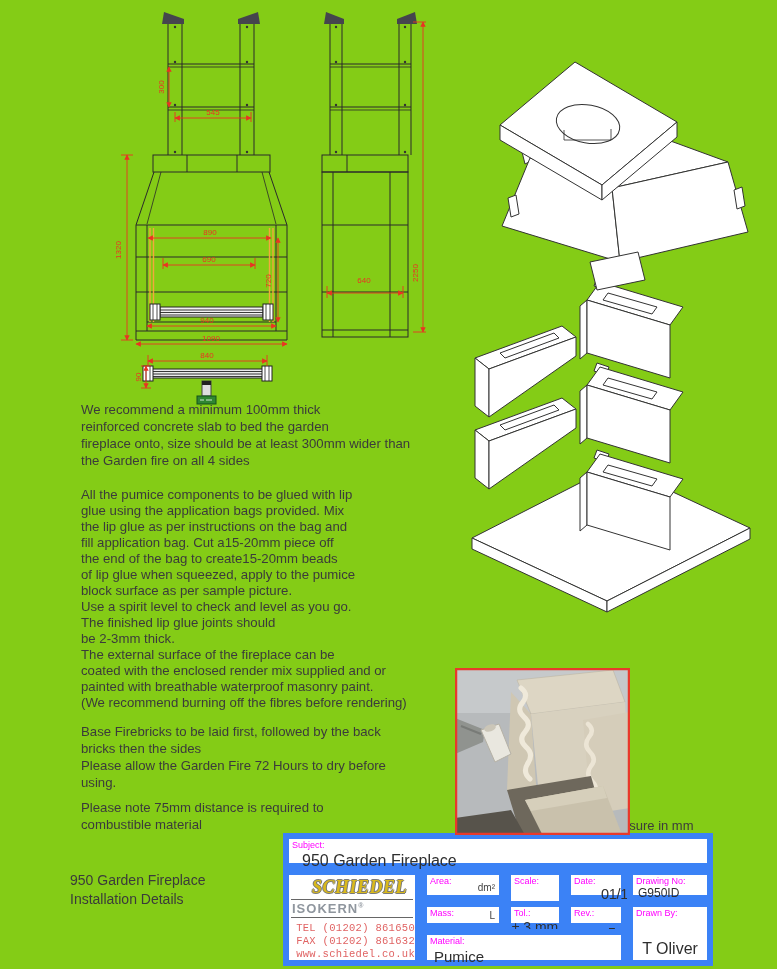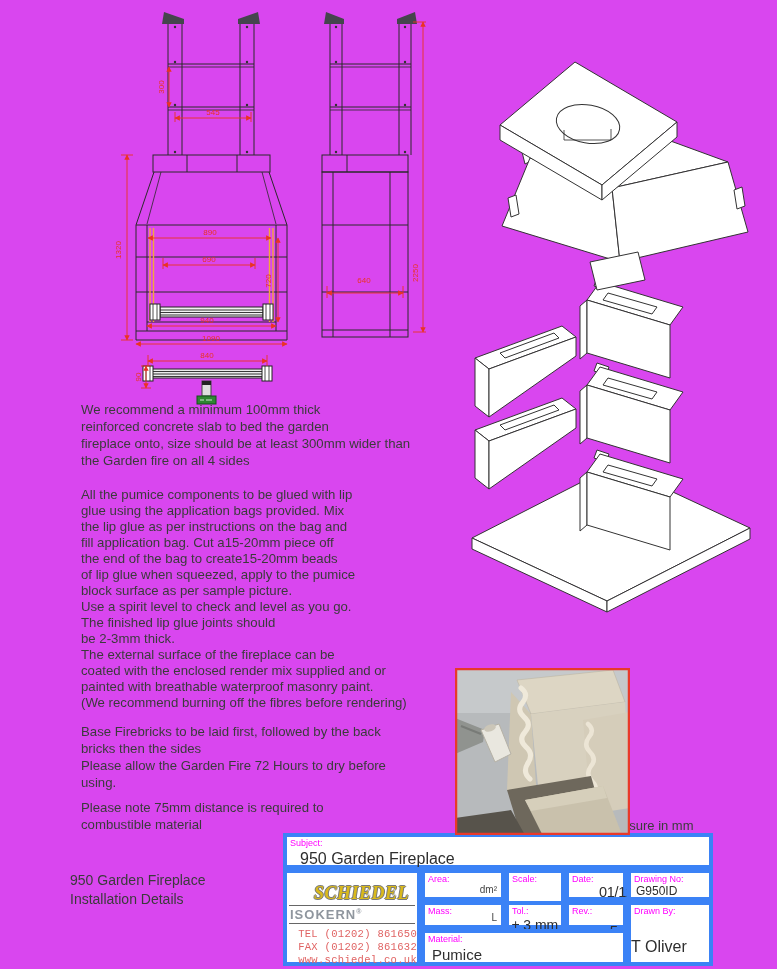--- a/index.html
+++ b/index.html
@@ -1,45 +1,45 @@
 <!DOCTYPE html>
 <html><head>
 <meta charset="utf-8">
 <style>
   html,body{margin:0;padding:0;background:#888;}
-  .page{position:relative;width:777px;height:969px;background:#d946ef;overflow:hidden;
+  .page{position:relative;width:777px;height:969px;background:#84cc16;overflow:hidden;
         font-family:"Liberation Sans",sans-serif;color:#3b3b3b;}
   .abs{position:absolute;}
   svg{display:block;}
   svg .ln{stroke:#2a2a2a;stroke-width:1;fill:none;}
   svg .thin{stroke:#2a2a2a;stroke-width:.8;fill:none;}
   svg .dim{stroke:#ea3323;stroke-width:.9;fill:none;}
   svg .dt{font:8px "Liberation Sans",sans-serif;fill:#ea3323;text-anchor:middle;}
   svg .liner{stroke:#f2a73d;stroke-width:1.4;fill:none;}
   svg .blk{fill:#fff;stroke:#333;stroke-width:1;stroke-linejoin:round;}
   .para{position:absolute;left:81px;white-space:pre-line;font-size:13.2px;line-height:17px;color:#3b3b3b;}
   .para.tight{line-height:16px;}
   .footer-title{position:absolute;left:70px;top:871px;font-size:14px;line-height:19px;color:#3b3b3b;}
   .caption-partial{position:absolute;left:622px;top:818px;font-size:13px;color:#3c3c3c;
         border-bottom:1.5px solid #a83326;z-index:1;}
   
   .tb{position:absolute;left:283px;top:833px;width:430px;height:133px;z-index:1;}
-  .tb .cell{position:absolute;border:4px solid #3b82f6;box-sizing:border-box;background:#fff;}
+  .tb .cell{position:absolute;border:6px solid #3b82f6;box-sizing:border-box;background:#fff;}
   .tb .lbl{font-size:9px;color:#ff00ff;padding:1px 0 0 3px;line-height:10px;}
   .tb .val{color:#2e2e2e;}
   .subject-val{font-size:16px;padding:2px 0 0 13px;}
   .unit{position:absolute;right:4px;bottom:2px;font-size:10px;color:#444;}
   .date-val{font-size:14.5px;padding-left:2px;letter-spacing:-.3px;margin-left:28px;}
   .dno-val{font-size:12px;padding-left:5px;}
   .tol-val{font-size:14px;text-align:center;padding-top:1px;}
   .rev-val{font-size:15px;text-align:right;padding:6px 5px 0 0;}
-  .drawn-val{font-size:16px;text-align:left;padding-top:22px;}
+  .drawn-val{font-size:16px;text-align:center;padding-top:22px;}
   .mat-val{font-size:15px;padding:2px 0 0 7px;}
   .schiedel{font-family:"Liberation Serif",serif;font-style:italic;font-weight:bold;
-        font-size:18px;letter-spacing:.5px;color:#d9b91c;text-align:right;padding:10px 8px 0 0;
+        font-size:18px;letter-spacing:.5px;color:#d9b91c;text-align:right;padding:2px 8px 0 0;
         text-shadow:1px 0 0 #7a7a7a,-1px 0 0 #7a7a7a,0 1px 0 #7a7a7a,0 -1px 0 #7a7a7a;}
   .tb-hr{border-top:1px solid #666;margin:1px 2px;}
   .isokern{font-size:13px;font-weight:bold;color:#8f969e;letter-spacing:1px;padding-left:3px;}
   .isokern sup{font-size:7px;}
   .contact{font-family:"Liberation Mono",monospace;font-size:10.5px;line-height:13px;
         color:#e06363;padding:3px 0 0 4px;letter-spacing:.3px;text-align:right;}
 </style>
 </head>
 <body>
 

